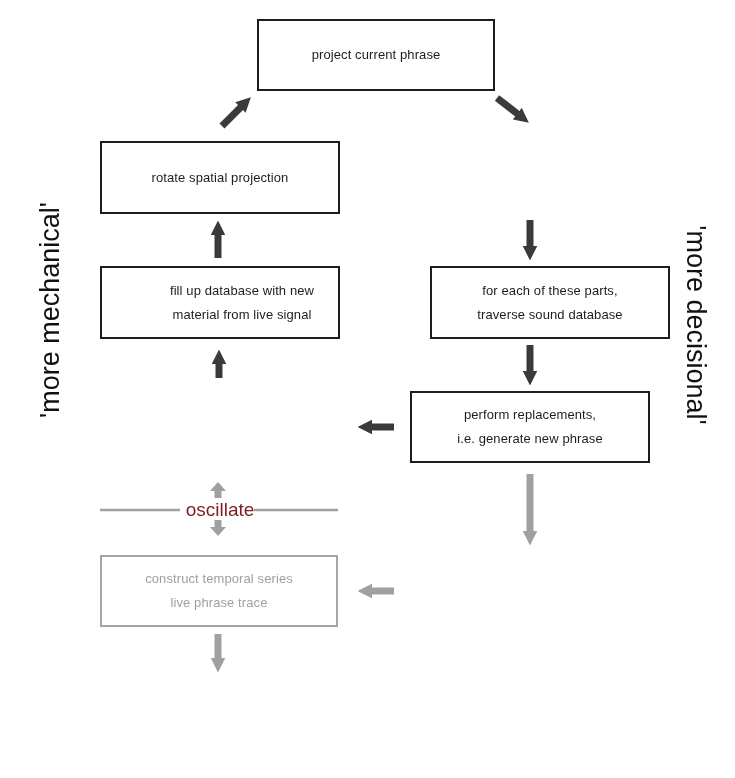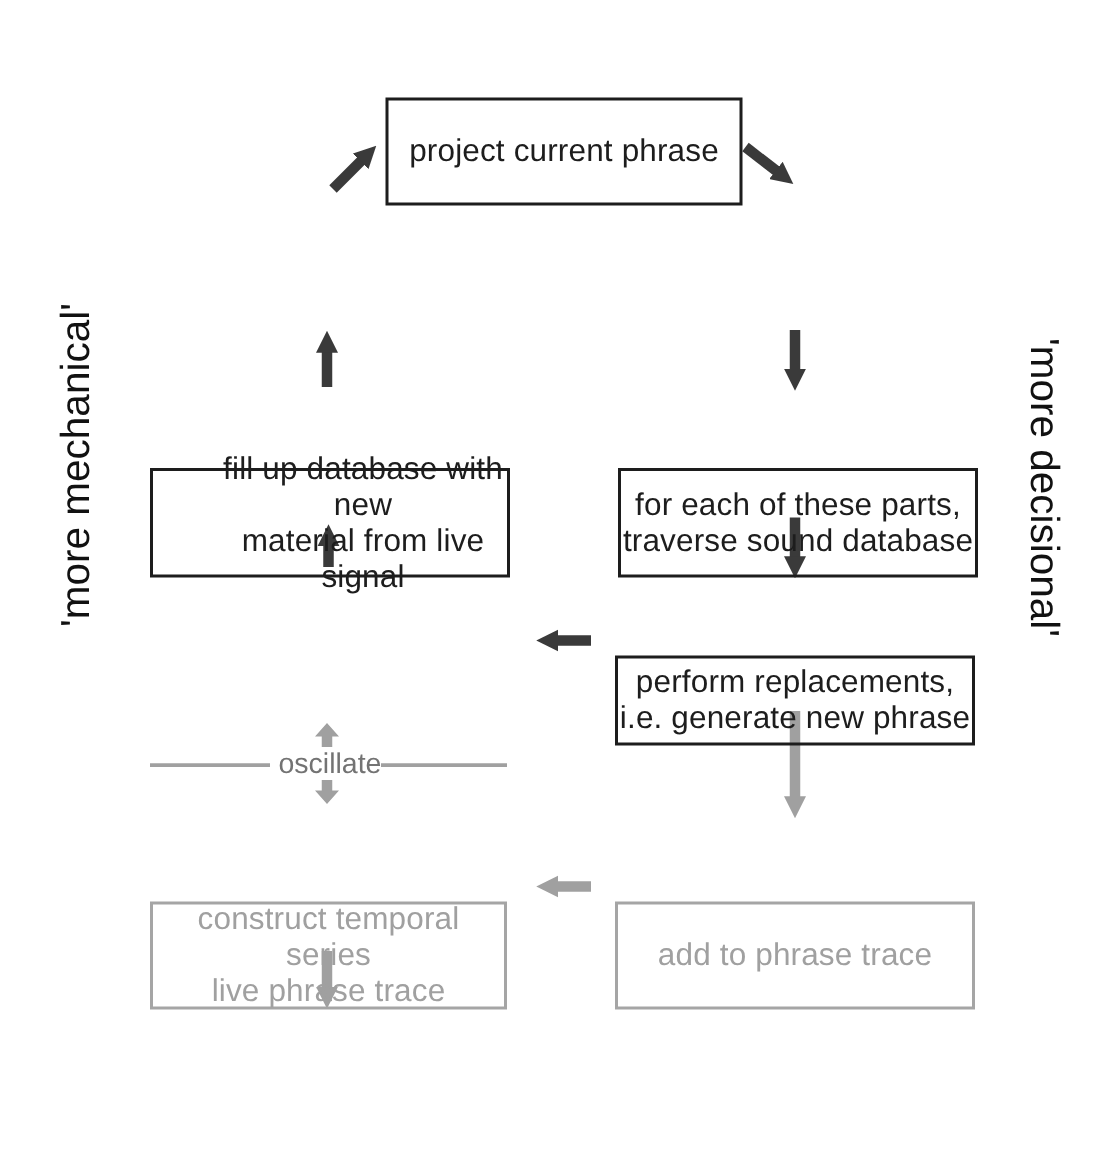--- a/index.html
+++ b/index.html
@@ -18,24 +18,23 @@
     pointer-events: none;
   }
   .box {
     position: absolute;
     box-sizing: border-box;
     display: flex;
     align-items: center;
     justify-content: center;
     text-align: center;
     white-space: pre-line;
-    font-size: 21px;
+    font-size: 13px;
     line-height: 24px;
     letter-spacing: 0.1px;
-    margin-top: 46px;
   }
   .box.dark { border: 2px solid #1d1d1d; color: #1d1d1d; }
   .box.gray { border: 2px solid #a5a5a5; color: #a0a0a0; }
 
   .vlabel {
     position: absolute;
     width: 320px;
     height: 44px;
     display: flex;
     align-items: center;
@@ -48,21 +47,21 @@
   .vlabel.right { transform: rotate(90deg); }
 
   .oscillate-label {
     position: absolute;
     left: 184px;
     top: 498px;
     width: 72px;
     text-align: center;
     font-size: 19px;
     line-height: 24px;
-    color: #737373;
+    color: #7f1d1d;
   }
 </style>
 </head>
 <body>
 
 <div class="canvas">
 
   <svg class="arrow-layer" viewBox="0 0 735 778" xmlns="http://www.w3.org/2000/svg">
     <defs>
       <marker id="mdark" viewBox="0 0 10 10" refX="1.5" refY="5" markerWidth="2.1" markerHeight="2.1" orient="auto">
@@ -86,36 +85,36 @@
     <line x1="218" y1="634" x2="218" y2="660" stroke="#a0a0a0" stroke-width="7" marker-end="url(#mgray)"></line>
 
     <polygon fill="#a0a0a0" points="218,482 226,491 221.5,491 221.5,498 214.5,498 214.5,491 210,491"></polygon>
     <polygon fill="#a0a0a0" points="218,536 210,527 214.5,527 214.5,520 221.5,520 221.5,527 226,527"></polygon>
     <line x1="100" y1="510" x2="180" y2="510" stroke="#a0a0a0" stroke-width="2.5"></line>
     <line x1="254" y1="510" x2="338" y2="510" stroke="#a0a0a0" stroke-width="2.5"></line>
   </svg>
 
   <div class="box dark" style="left:257px; top:19px;  width:238px; height:72px;">project current phrase</div>
 
+  <div class="box dark" style="left:100px; top:141px; width:240px; height:73px;">rotate spatial projection</div>
 
 
   <div class="box dark" style="left:100px; top:266px; width:240px; height:73px;padding-left:44px;">fill up database with new
 material from live signal</div>
 
-  <div class="box dark" style="left:412px; top:266px; width:240px; height:73px;">for each of these parts,
+  <div class="box dark" style="left:430px; top:266px; width:240px; height:73px;">for each of these parts,
 traverse sound database</div>
 
 
-  <div class="box dark" style="left:410px; top:391px; width:240px; height:60px;">perform replacements,
+  <div class="box dark" style="left:410px; top:391px; width:240px; height:72px;">perform replacements,
 i.e. generate new phrase</div>
 
   <div class="box gray" style="left:100px; top:555px; width:238px; height:72px;">construct temporal series
 live phrase trace</div>
 
-  <div class="box gray" style="left:410px; top:555px; width:240px; height:72px;">add to phrase trace</div>
 
 
   <div class="vlabel left" style="left:-110px; top:288px;">'more mechanical'</div>
 
   <div class="vlabel right" style="left:536px; top:303px;">'more decisional'</div>
 
   <div class="oscillate-label">oscillate</div>
 
 </div>
 

